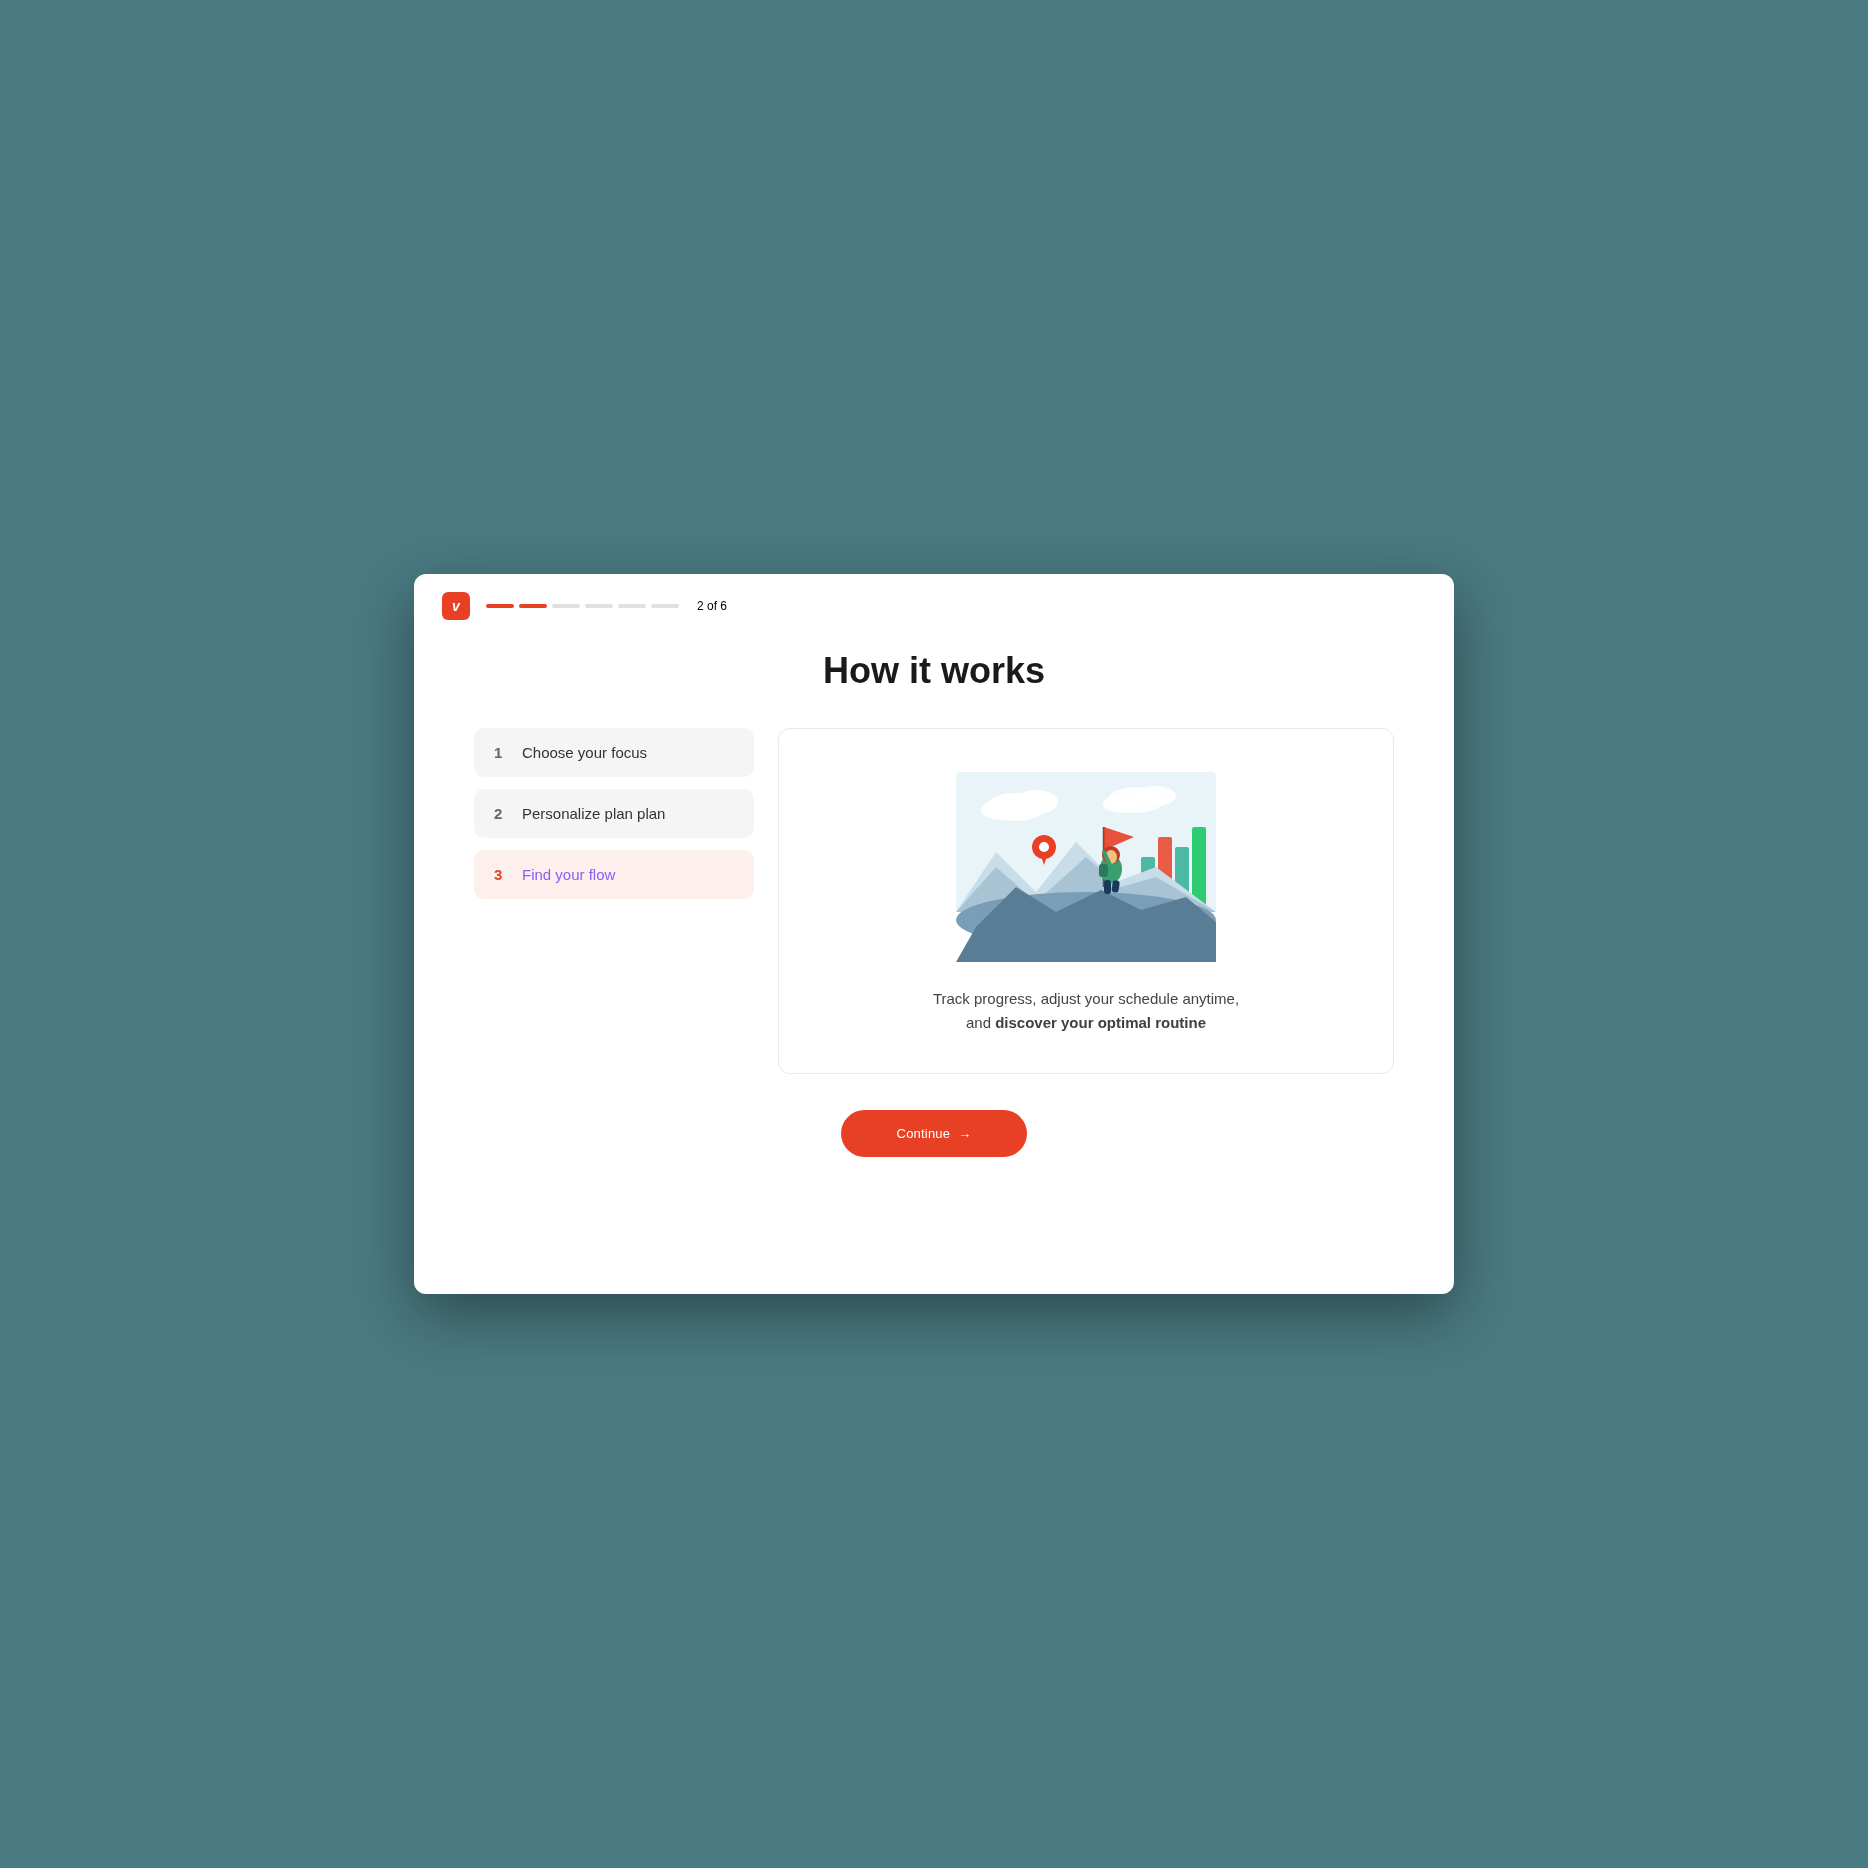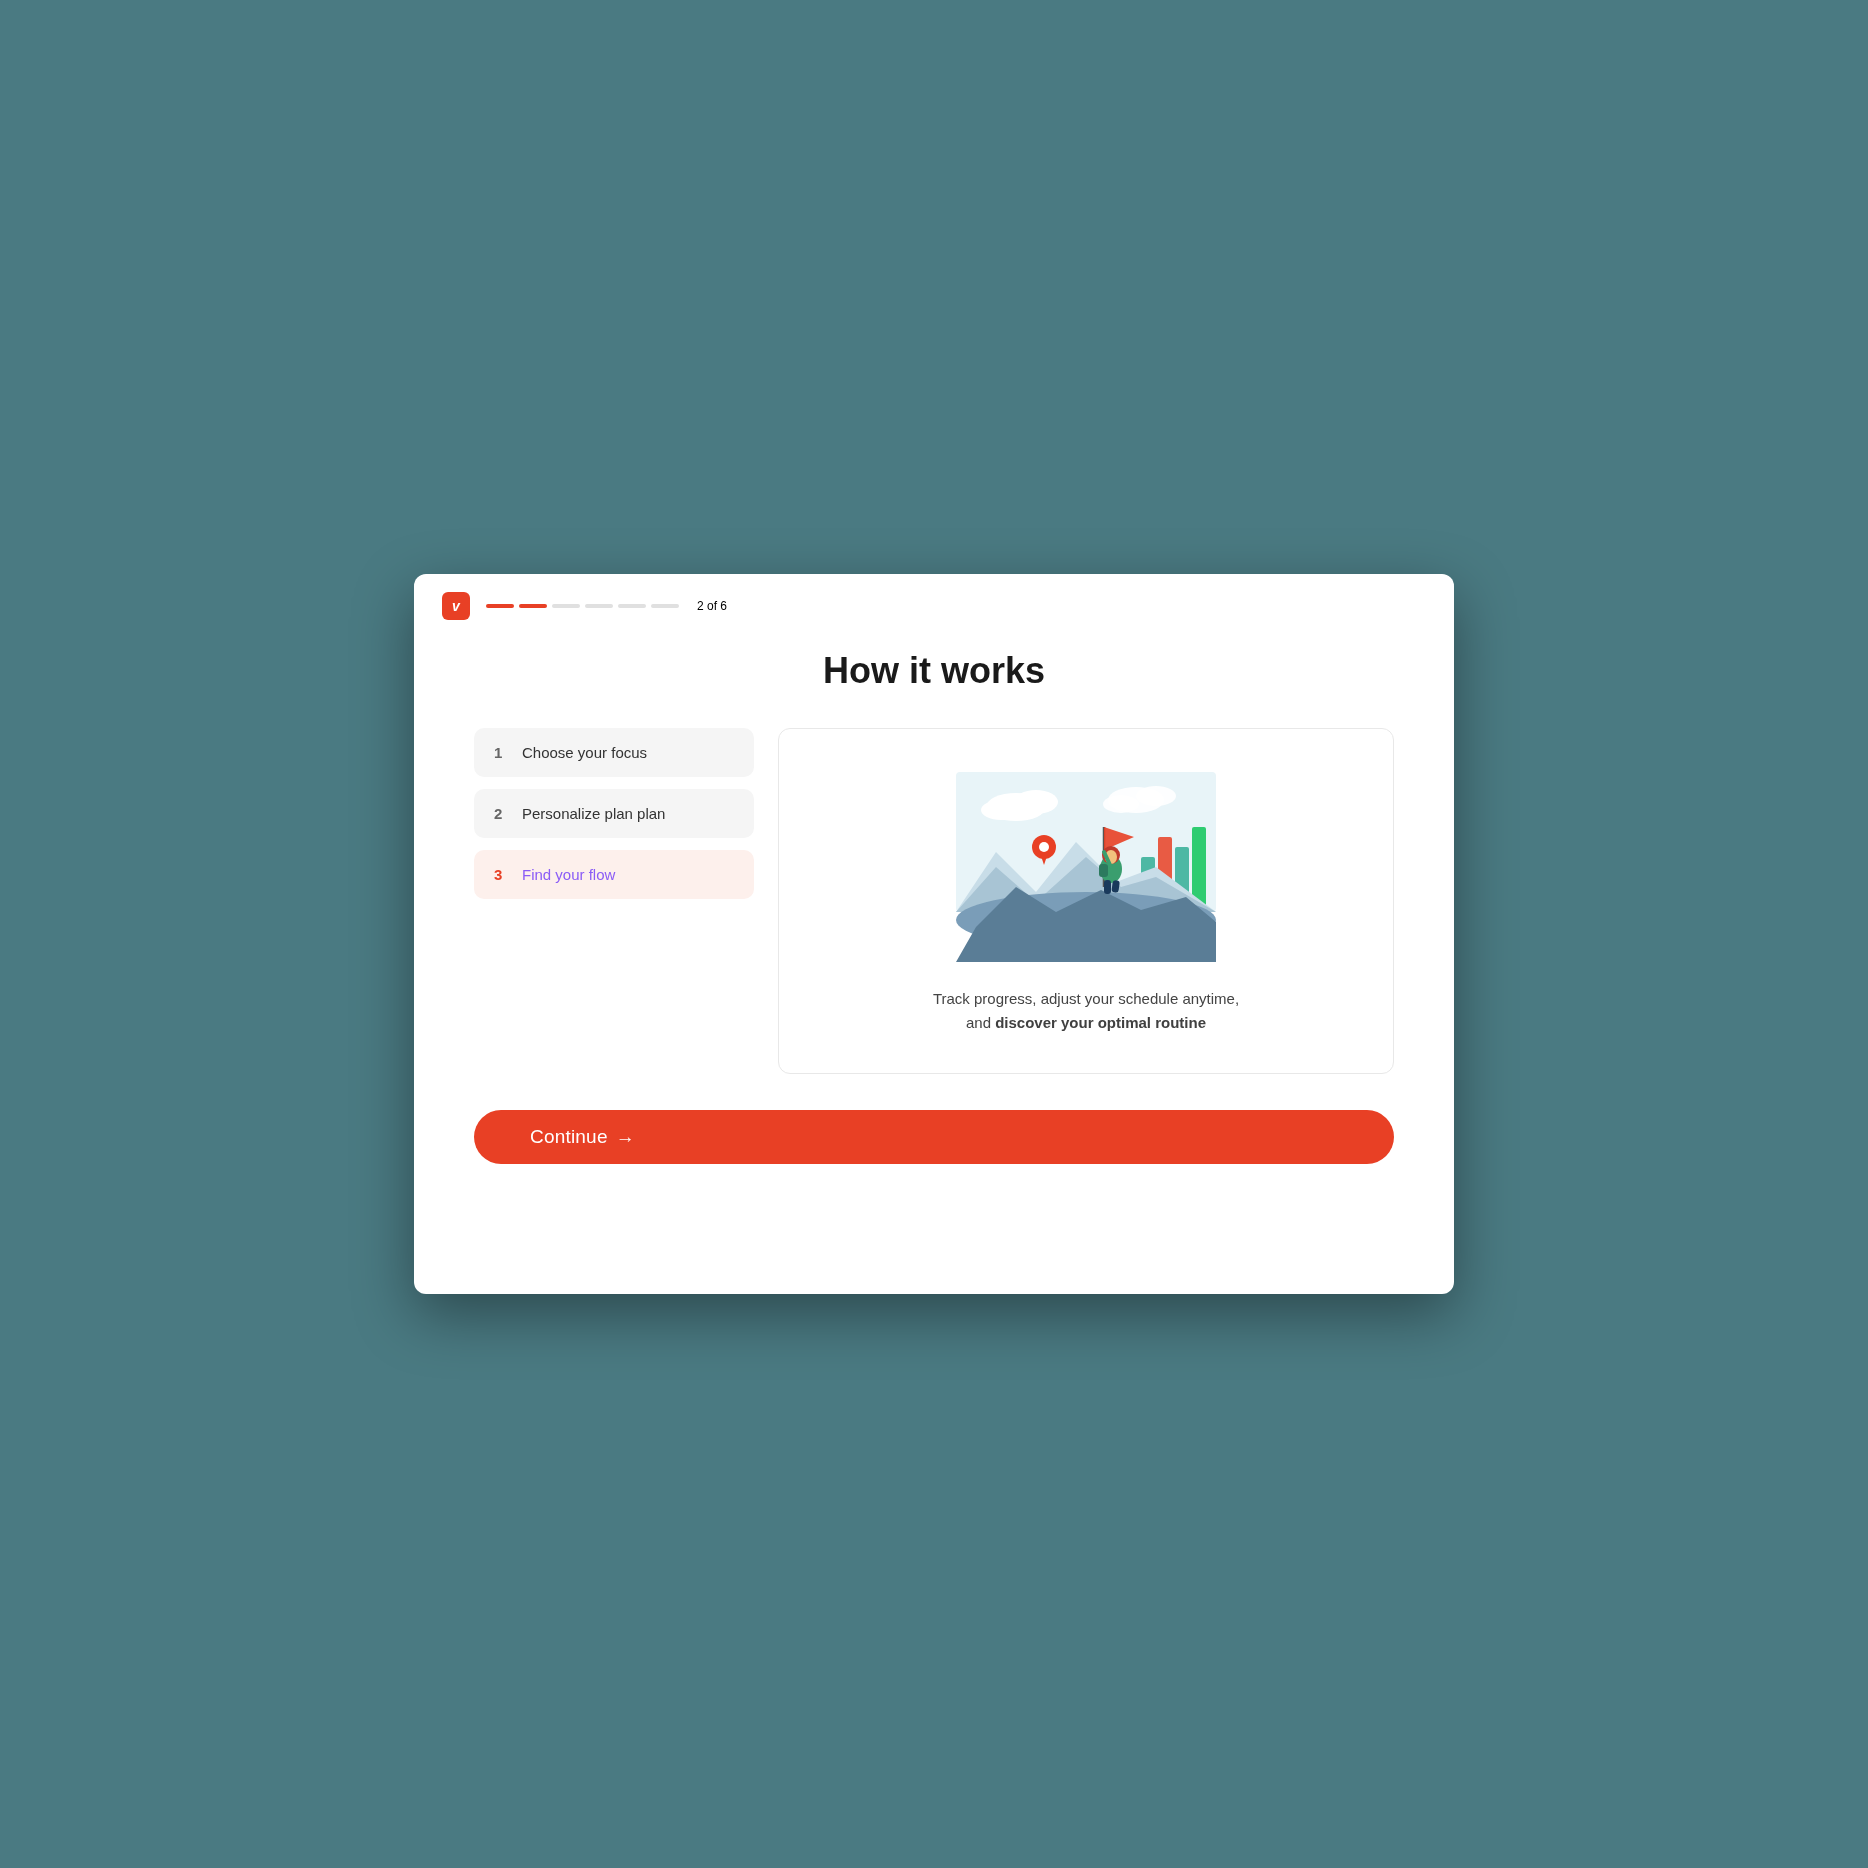--- a/index.html
+++ b/index.html
@@ -69,20 +69,21 @@
       font-size: 12px;
       color: #000000;
       margin-left: 6px;
     }
 
     
     .main-content {
       flex: 1;
       display: flex;
       flex-direction: column;
+      align-items: center;
       padding: 20px 60px 40px 60px;
     }
 
     .page-title {
       font-size: 36px;
       font-weight: 600;
       color: #1a1a1a;
       margin-bottom: 36px;
       text-align: center;
     }
@@ -176,21 +177,21 @@
       color: #404040;
     }
 
     
     .continue-btn {
       background: #e84025;
       color: white;
       border: none;
       border-radius: 30px;
       padding: 16px 56px;
-      font-size: 19px;
+      font-size: 13px;
       font-weight: 500;
       cursor: pointer;
       display: flex;
       align-items: center;
       gap: 8px;
       letter-spacing: 0.2px;
     }
   </style>
 </head>
 <body>

